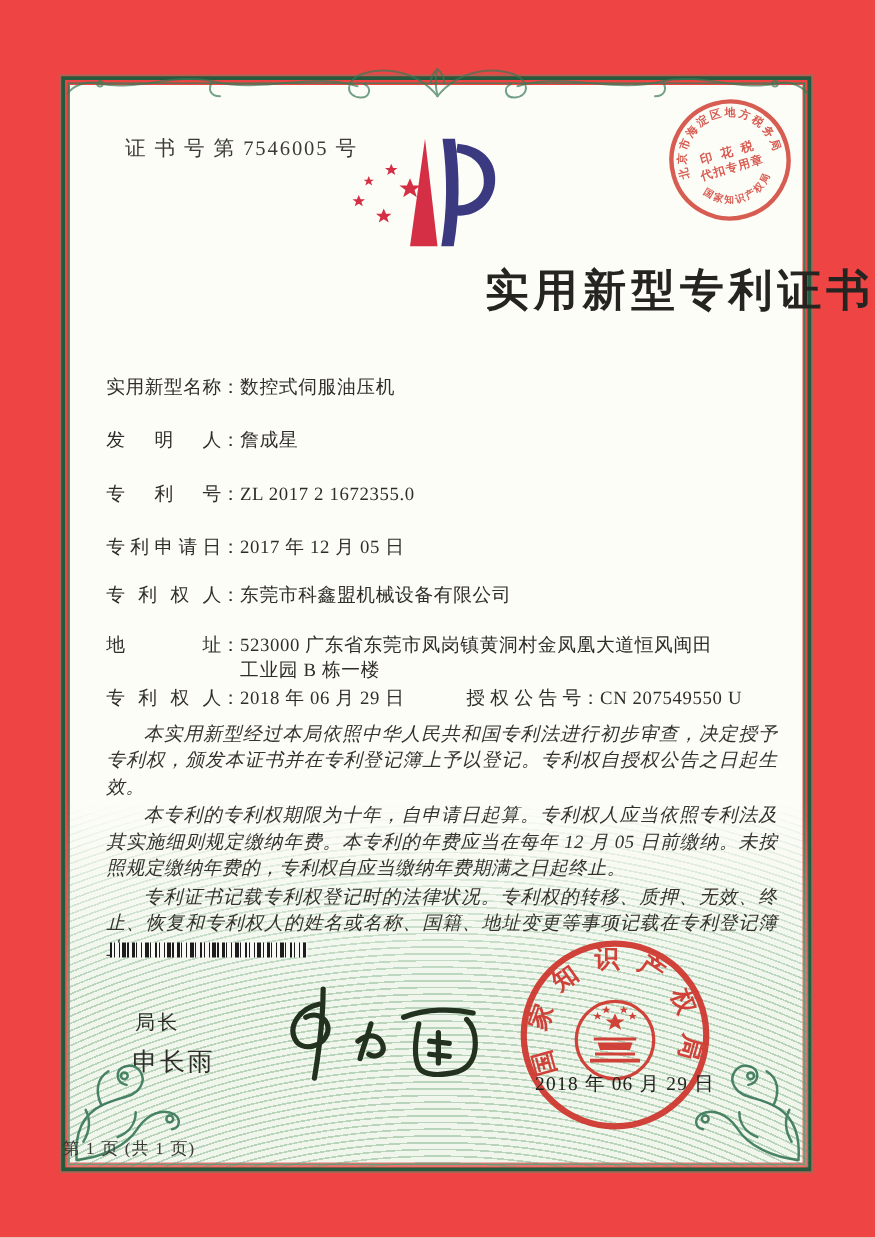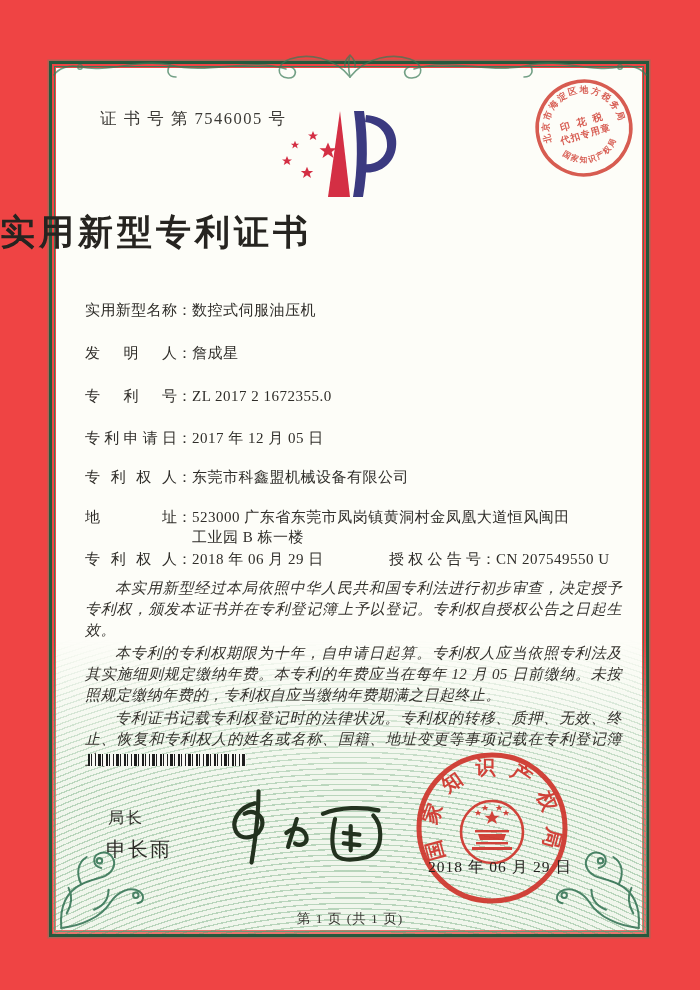--- a/index.html
+++ b/index.html
@@ -12,30 +12,30 @@
   .frame-bg{position:absolute;inset:4px;background:#fdfdf8;}
   
   .guilloche{position:absolute;left:53px;top:640px;width:594px;height:294px;
     background-color:rgba(213,231,207,.30);
     background-image:repeating-radial-gradient(circle at 50% 290%,rgba(92,158,108,.38) 0 1.3px,rgba(255,255,255,0) 1.3px 5.4px);
     -webkit-mask-image:linear-gradient(to bottom,transparent 0,rgba(0,0,0,.55) 70px,#000 150px);
     mask-image:linear-gradient(to bottom,transparent 0,rgba(0,0,0,.55) 70px,#000 150px);}
   
   .cert-number{position:absolute;left:100px;top:108px;font-size:16.5px;letter-spacing:1.5px;color:#3c3a36;}
   .logo{position:absolute;left:276px;top:109px;width:122px;height:90px;}
-  .title{position:absolute;left:0;top:209px;width:700px;text-align:left;
+  .title{position:absolute;left:0;top:209px;width:700px;text-align:right;
          font-size:35px;font-weight:bold;letter-spacing:4px;color:#262420;}
   
   .field{position:absolute;left:85px;right:55px;font-size:15px;color:#2f2d29;display:flex;line-height:20px;}
   .field .lbl{display:inline-block;width:92px;text-align:justify;text-align-last:justify;flex:0 0 92px;}
   .field .colon{flex:0 0 auto;}
   .field .val{flex:1 1 auto;letter-spacing:.5px;}
   .f-name{top:300px}.f-inventor{top:343px}.f-patno{top:386px}.f-filing{top:428px}
   .f-patentee{top:467px}.f-address{top:507px}.f-grant{top:549px}
-  .grant-no-group{position:absolute;left:304px;top:0;display:flex;font-family:Liberation Serif, serif;}
+  .grant-no-group{position:absolute;left:288px;top:0;display:flex;font-family:Liberation Serif, serif;}
   .grant-no-group .lbl{display:inline-block;width:88px;text-align:justify;text-align-last:justify;}
   
   .body-text{position:absolute;left:85px;top:578px;width:537px;font-size:15px;line-height:21px;
              letter-spacing:.4px;color:#34322d;text-align:justify;}
   .body-text p{margin:0 0 2px 0;text-indent:2em;font-style:italic;}
   
   .barcode{position:absolute;left:88px;top:754px;width:158px;height:12px;
     background:repeating-linear-gradient(90deg,#1d1d1d 0 2px,#f8f8f4 2px 3px,#1d1d1d 3px 4px,#f8f8f4 4px 7px,#1d1d1d 7px 8px,#f8f8f4 8px 10px,#1d1d1d 10px 13px,#f8f8f4 13px 14px,#1d1d1d 14px 15px,#f8f8f4 15px 18px);}
   
   .sig-title{position:absolute;left:108px;top:808px;font-size:16px;color:#2e2c28;letter-spacing:2px;}
@@ -46,21 +46,21 @@
   .seal-date{position:absolute;left:420px;top:857px;width:160px;text-align:center;
              font-size:15.5px;letter-spacing:1px;color:#23211e;z-index:6;}
   .tax-stamp{position:absolute;left:532px;top:76px;width:104px;height:104px;
              transform:rotate(-16deg);opacity:.9;}
   
   .garland{position:absolute;left:50px;top:50px;width:600px;height:34px;}
   .flourish{position:absolute;top:820px;width:100px;height:114px;}
   .flourish.left{left:54px;}
   .flourish.right{left:546px;transform:scaleX(-1);}
   
-  .footer{position:absolute;left:50px;top:910px;width:600px;text-align:center;
+  .footer{position:absolute;left:50px;top:910px;width:600px;text-align:left;
           font-size:13.5px;letter-spacing:1px;color:#3a3833;}
   svg{display:block;}
 </style>
 </head>
 <body>
 
 <div class="page">
 
   <div class="frame">
     <div class="frame-bg"></div>

